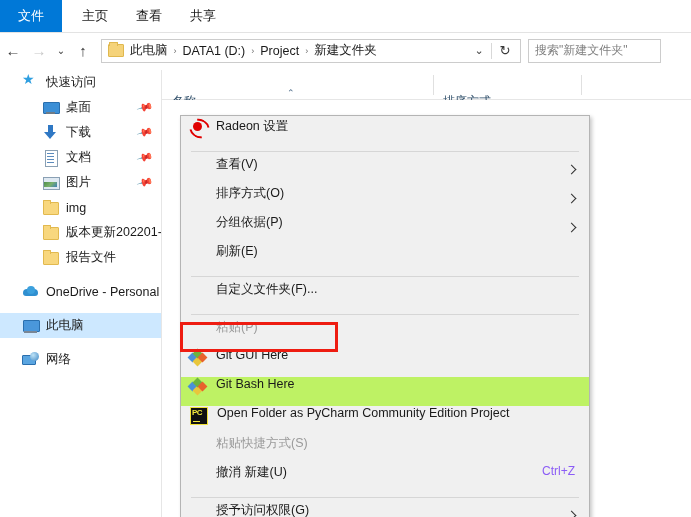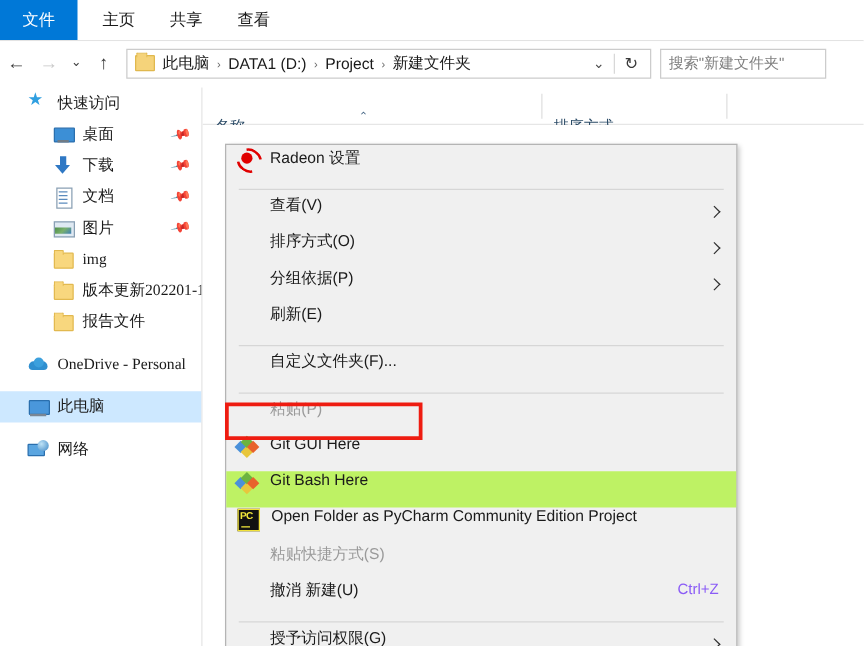--- a/index.html
+++ b/index.html
@@ -102,21 +102,21 @@
   }
 
   
   .navpane {
     position: absolute; left: 0; top: 70px; width: 162px; height: 447px;
     background: #ffffff; border-right: 1px solid #e6e6e6;
     font-size: 12.5px; color: #1a1a1a;
   }
   .nav-item {
     position: relative; height: 25px; display: flex; align-items: center;
-    padding-left: 22px; white-space: nowrap; font-family: Liberation Serif, serif;
+    padding-left: 22px; white-space: nowrap;
   }
   .nav-item.root { padding-left: 22px; }
   .nav-item.child { padding-left: 42px; }
   .nav-item.selected { background: #cde8ff; }
   .nav-item .label { margin-left: 7px; overflow: hidden; }
   .pin {
     position: absolute; right: 9px; top: 6px; font-size: 11px;
     color: #9b9b9b; transform: rotate(30deg);
   }
   .nav-gap { height: 9px; }
@@ -275,22 +275,22 @@
 </style>
 </head>
 <body>
 
 <div id="root">
 
   <div class="ribbon">
     <div class="ribbon-tabs" id="ribbon-tabs">
         <div class="tab file">文件</div>
         <div class="tab">主页</div>
+        <div class="tab">查看</div>
         <div class="tab">共享</div>
-        <div class="tab">查看</div>
       </div>
   </div>
   <div class="ribbon-sep"></div>
 
   <div class="addressbar">
     <div class="navbtn">←</div>
     <div class="navbtn dim">→</div>
     <div class="navbtn small">⌄</div>
     <div class="navbtn">↑</div>
 

